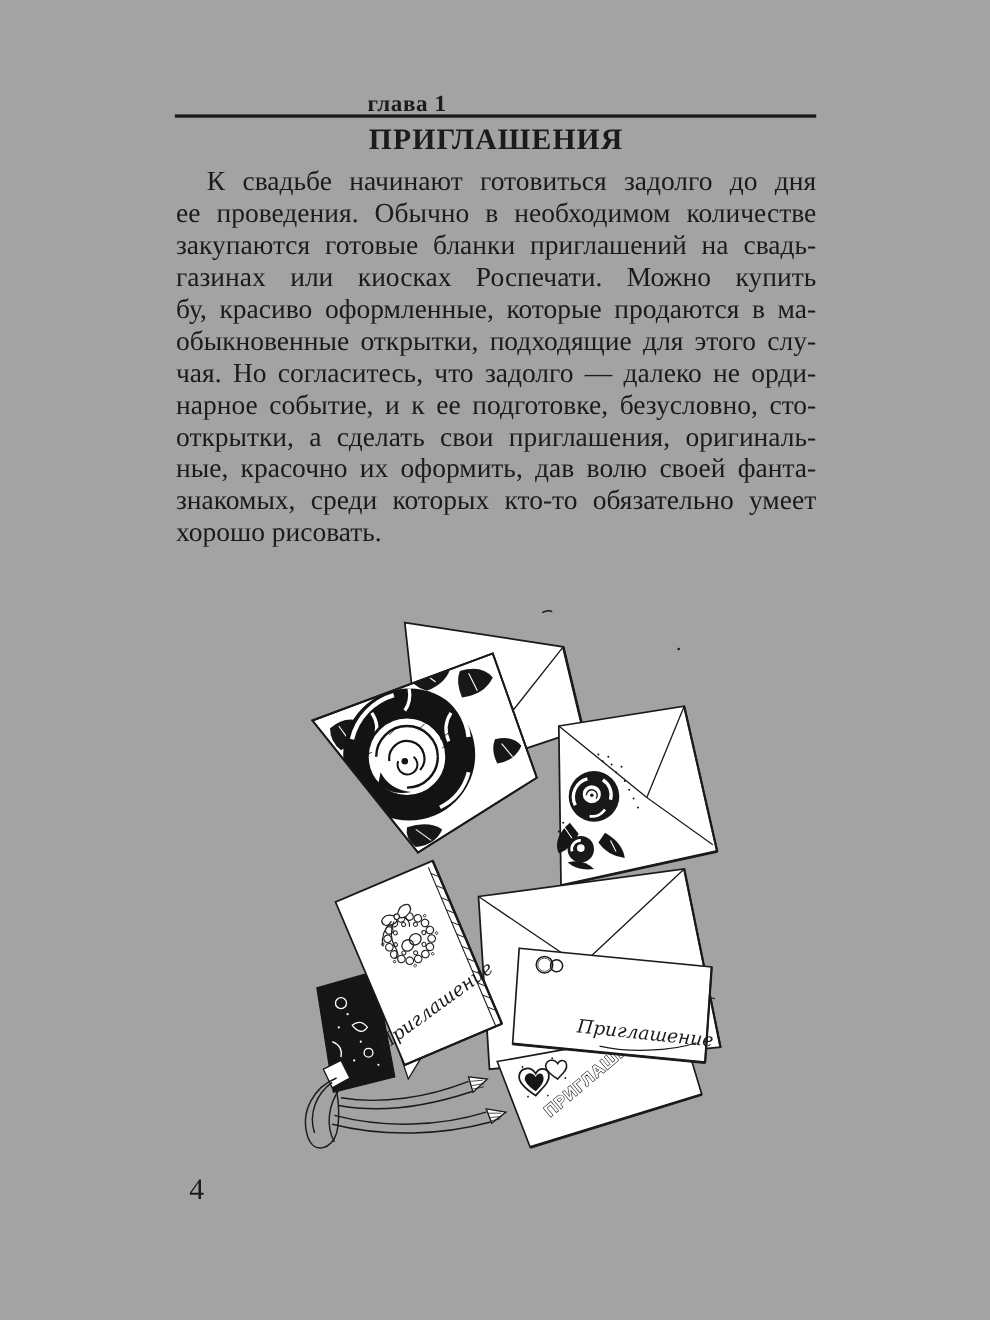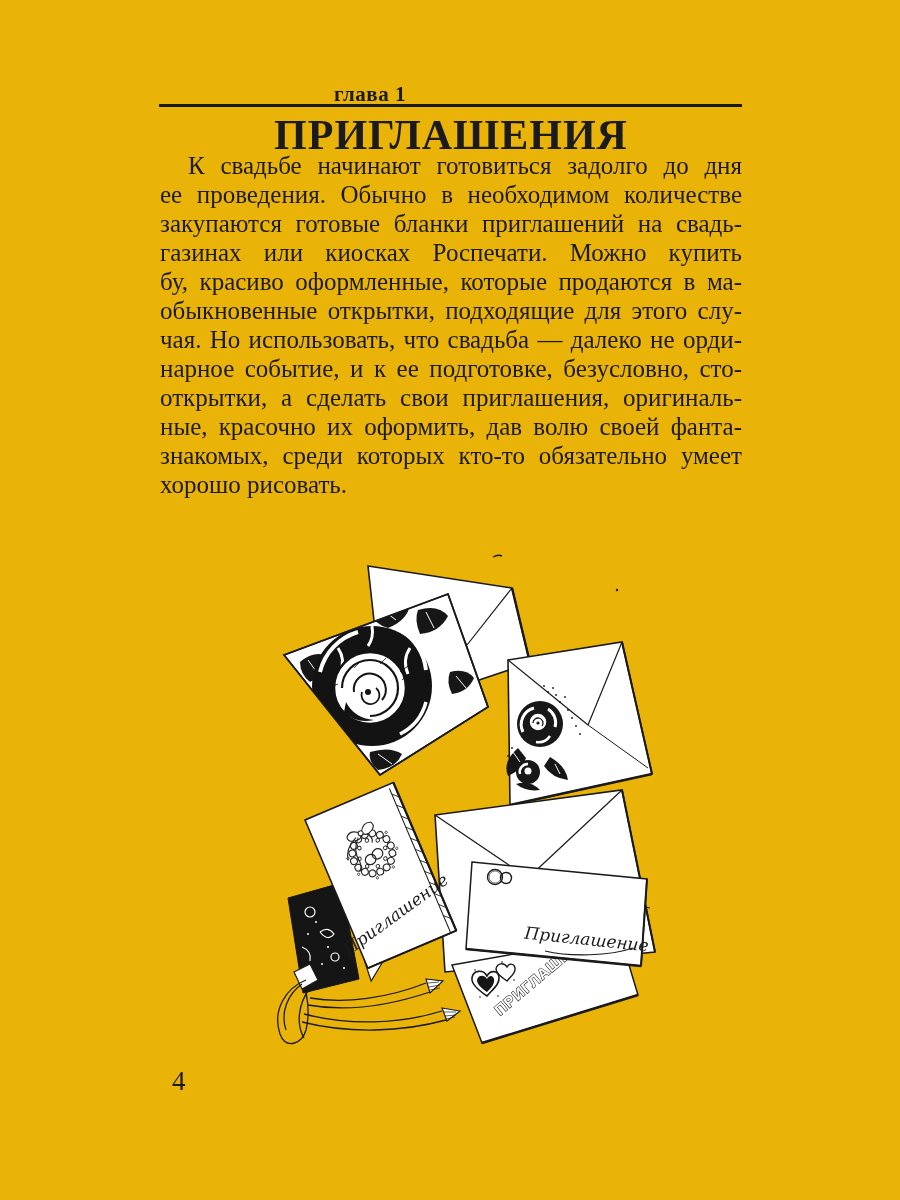--- a/index.html
+++ b/index.html
@@ -1,31 +1,31 @@
 <!DOCTYPE html>
 <html><head>
 <meta charset="utf-8">
 <style>
   html,body { margin:0; padding:0; }
   .page {
     position:relative; width:900px; height:1200px;
-    background:#eab308; overflow:hidden;
+    background:#a3a3a3; overflow:hidden;
     font-family:"Liberation Serif", serif; color:#1b1b1b;
   }
   .chapter-label {
     position:absolute; left:160px; top:82px; width:420px;
     text-align:center; font-weight:bold; font-size:21px; letter-spacing:0.5px;
   }
   .header-rule {
     position:absolute; left:159px; top:104px; width:583px; height:3px;
     background:#1a1a1a;
   }
   .page-title {
     position:absolute; left:160px; top:111px; width:582px;
-    text-align:center; font-weight:bold; font-size:42px; letter-spacing:1px;
+    text-align:center; font-weight:bold; font-size:27px; letter-spacing:1px;
   }
   .body-text {
     position:absolute; left:160px; top:151px; width:582px;
     font-size:25px; line-height:29px;
   }
   .line {
     text-align:justify; text-align-last:justify;
   }
   .line.first { text-indent:28px; }
   .line.last  { text-align-last:left; }
@@ -46,21 +46,21 @@
   <div class="header-rule"></div>
   <div class="page-title">ПРИГЛАШЕНИЯ</div>
 
   <div class="body-text">
     <div class="line first">К свадьбе начинают готовиться задолго до дня</div>
     <div class="line">ее проведения. Обычно в необходимом количестве</div>
     <div class="line">закупаются готовые бланки приглашений на свадь-</div>
     <div class="line">газинах или киосках Роспечати. Можно купить</div>
     <div class="line">бу, красиво оформленные, которые продаются в ма-</div>
     <div class="line">обыкновенные открытки, подходящие для этого слу-</div>
-    <div class="line">чая. Но использовать, что свадьба — далеко не орди-</div>
+    <div class="line">чая. Но согласитесь, что задолго — далеко не орди-</div>
     <div class="line">нарное событие, и к ее подготовке, безусловно, сто-</div>
     <div class="line">открытки, а сделать свои приглашения, оригиналь-</div>
     <div class="line">ные, красочно их оформить, дав волю своей фанта-</div>
     <div class="line">знакомых, среди которых кто-то обязательно умеет</div>
     <div class="line last">хорошо рисовать.</div>
   </div>
 
   <svg class="illustration" viewBox="0 0 460 508">
     <defs>
       <clipPath id="roseclip">

